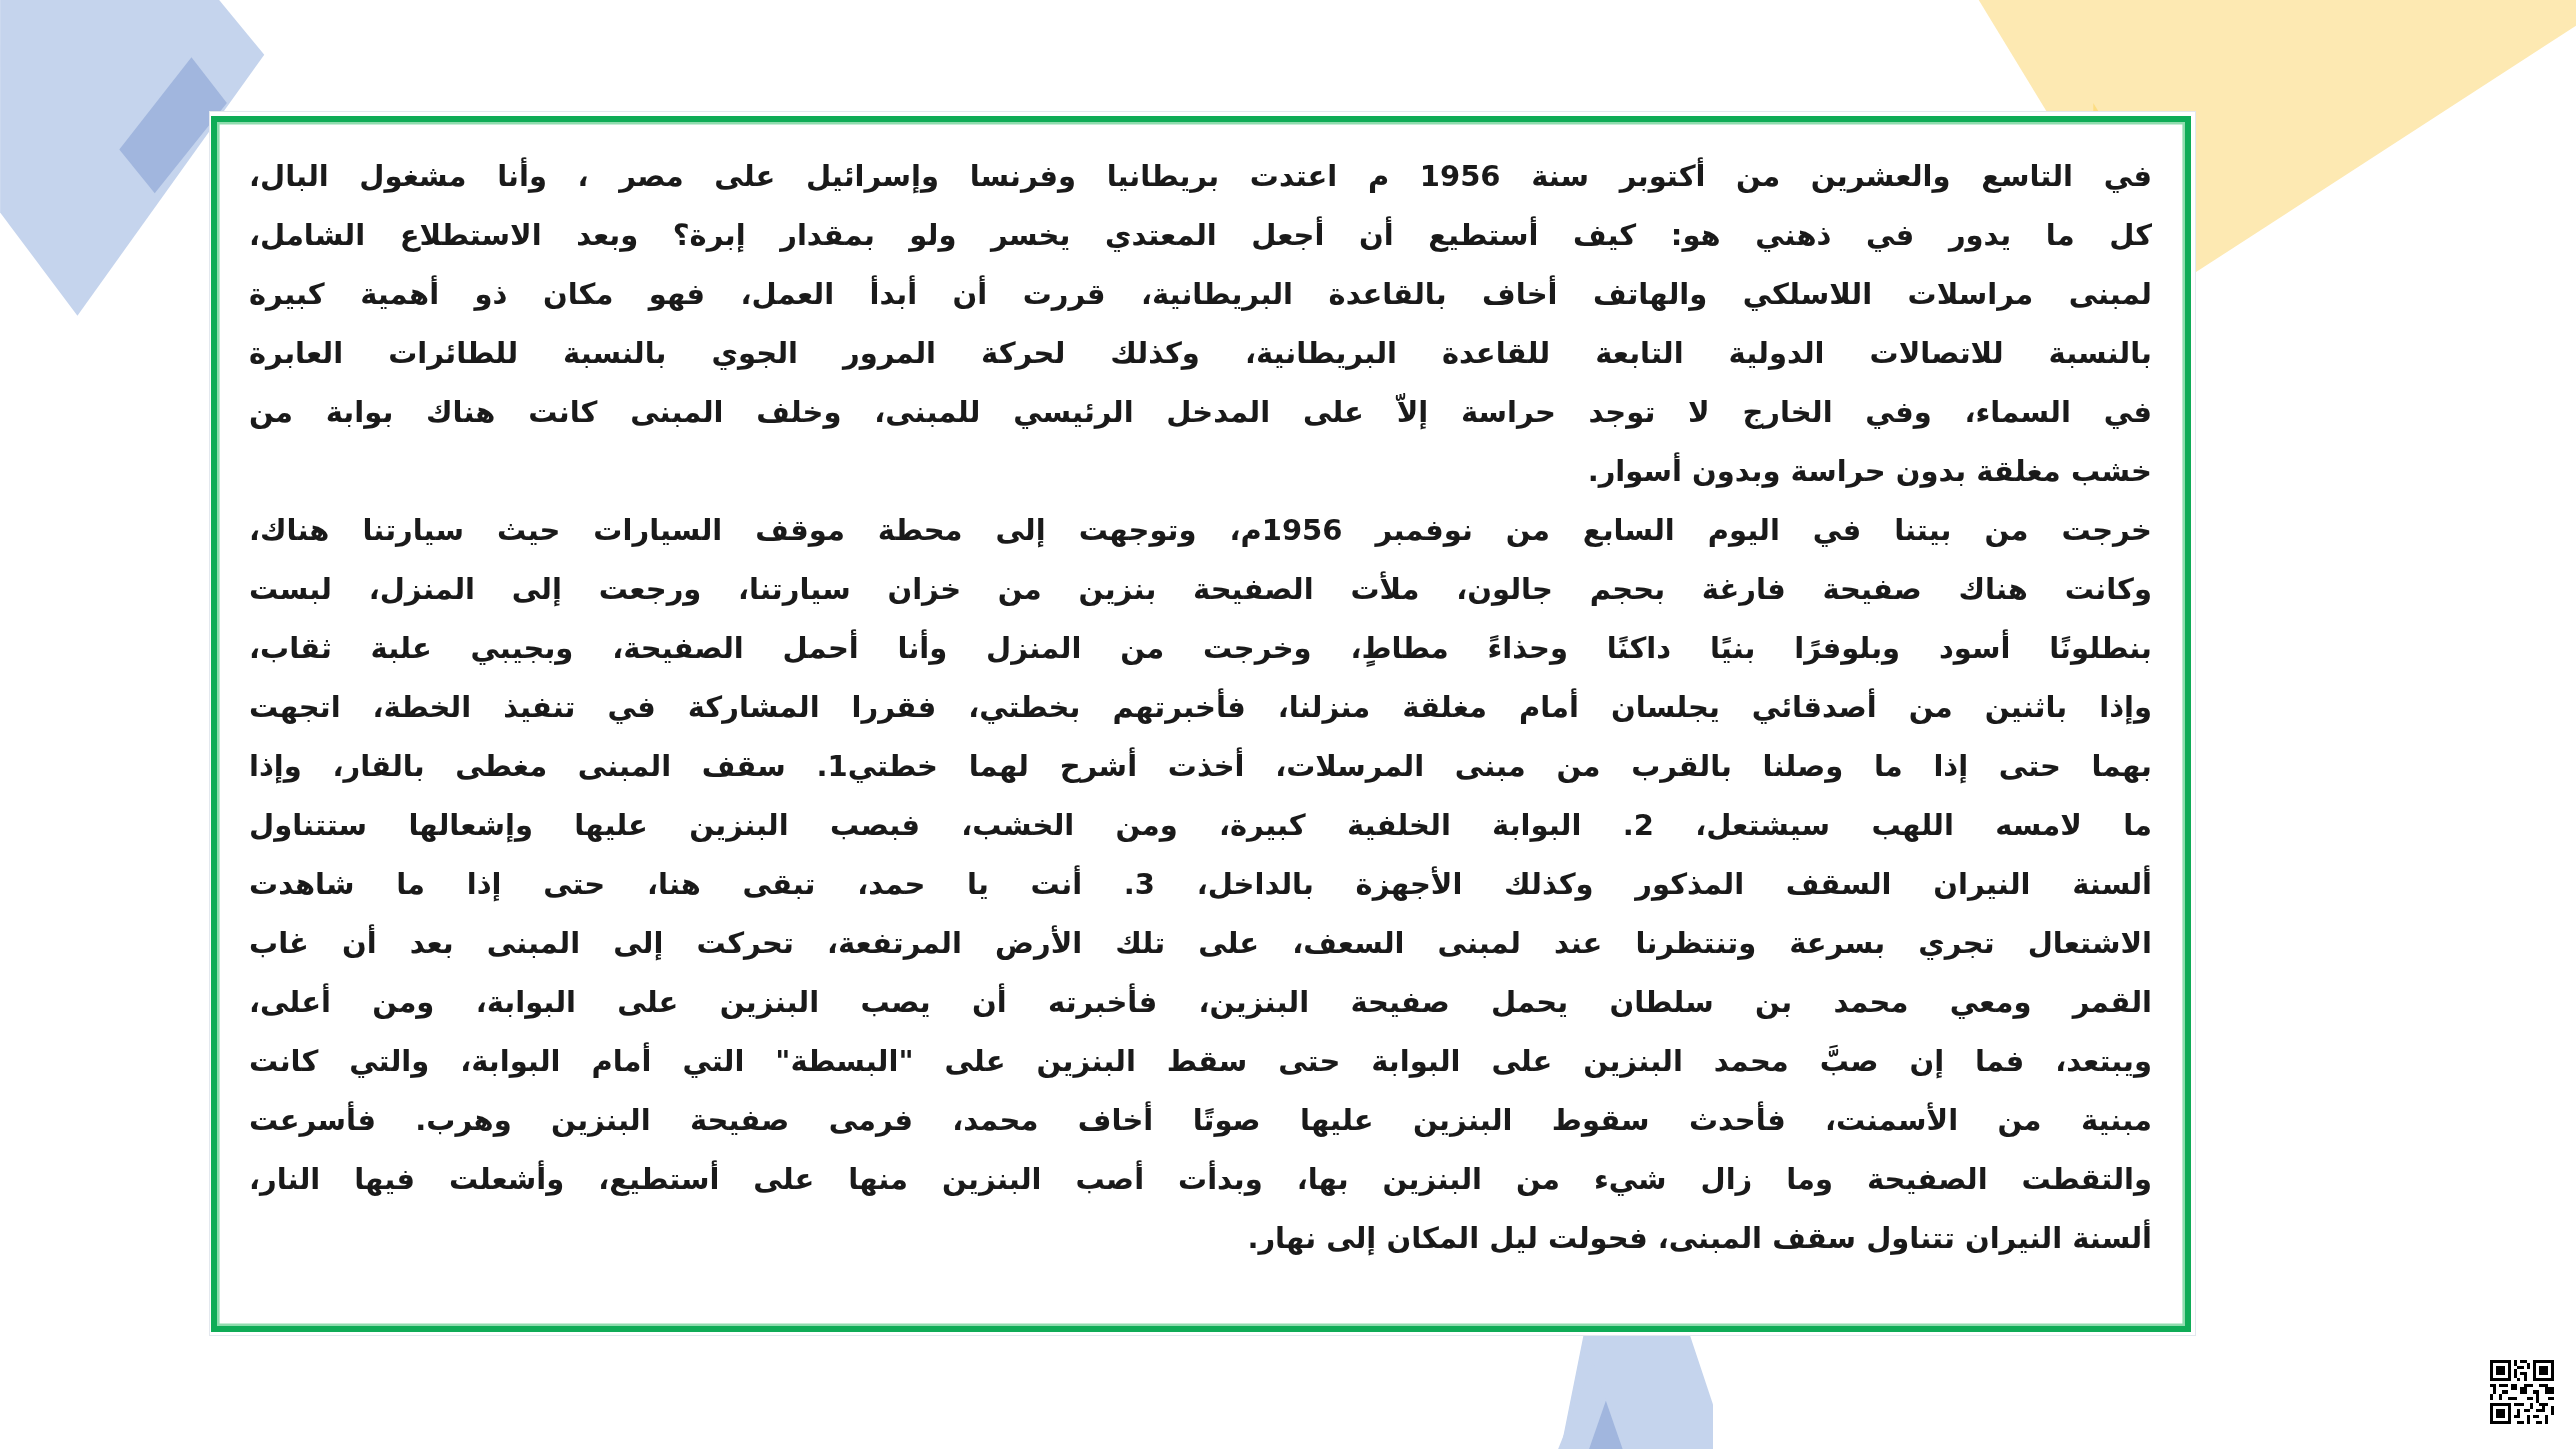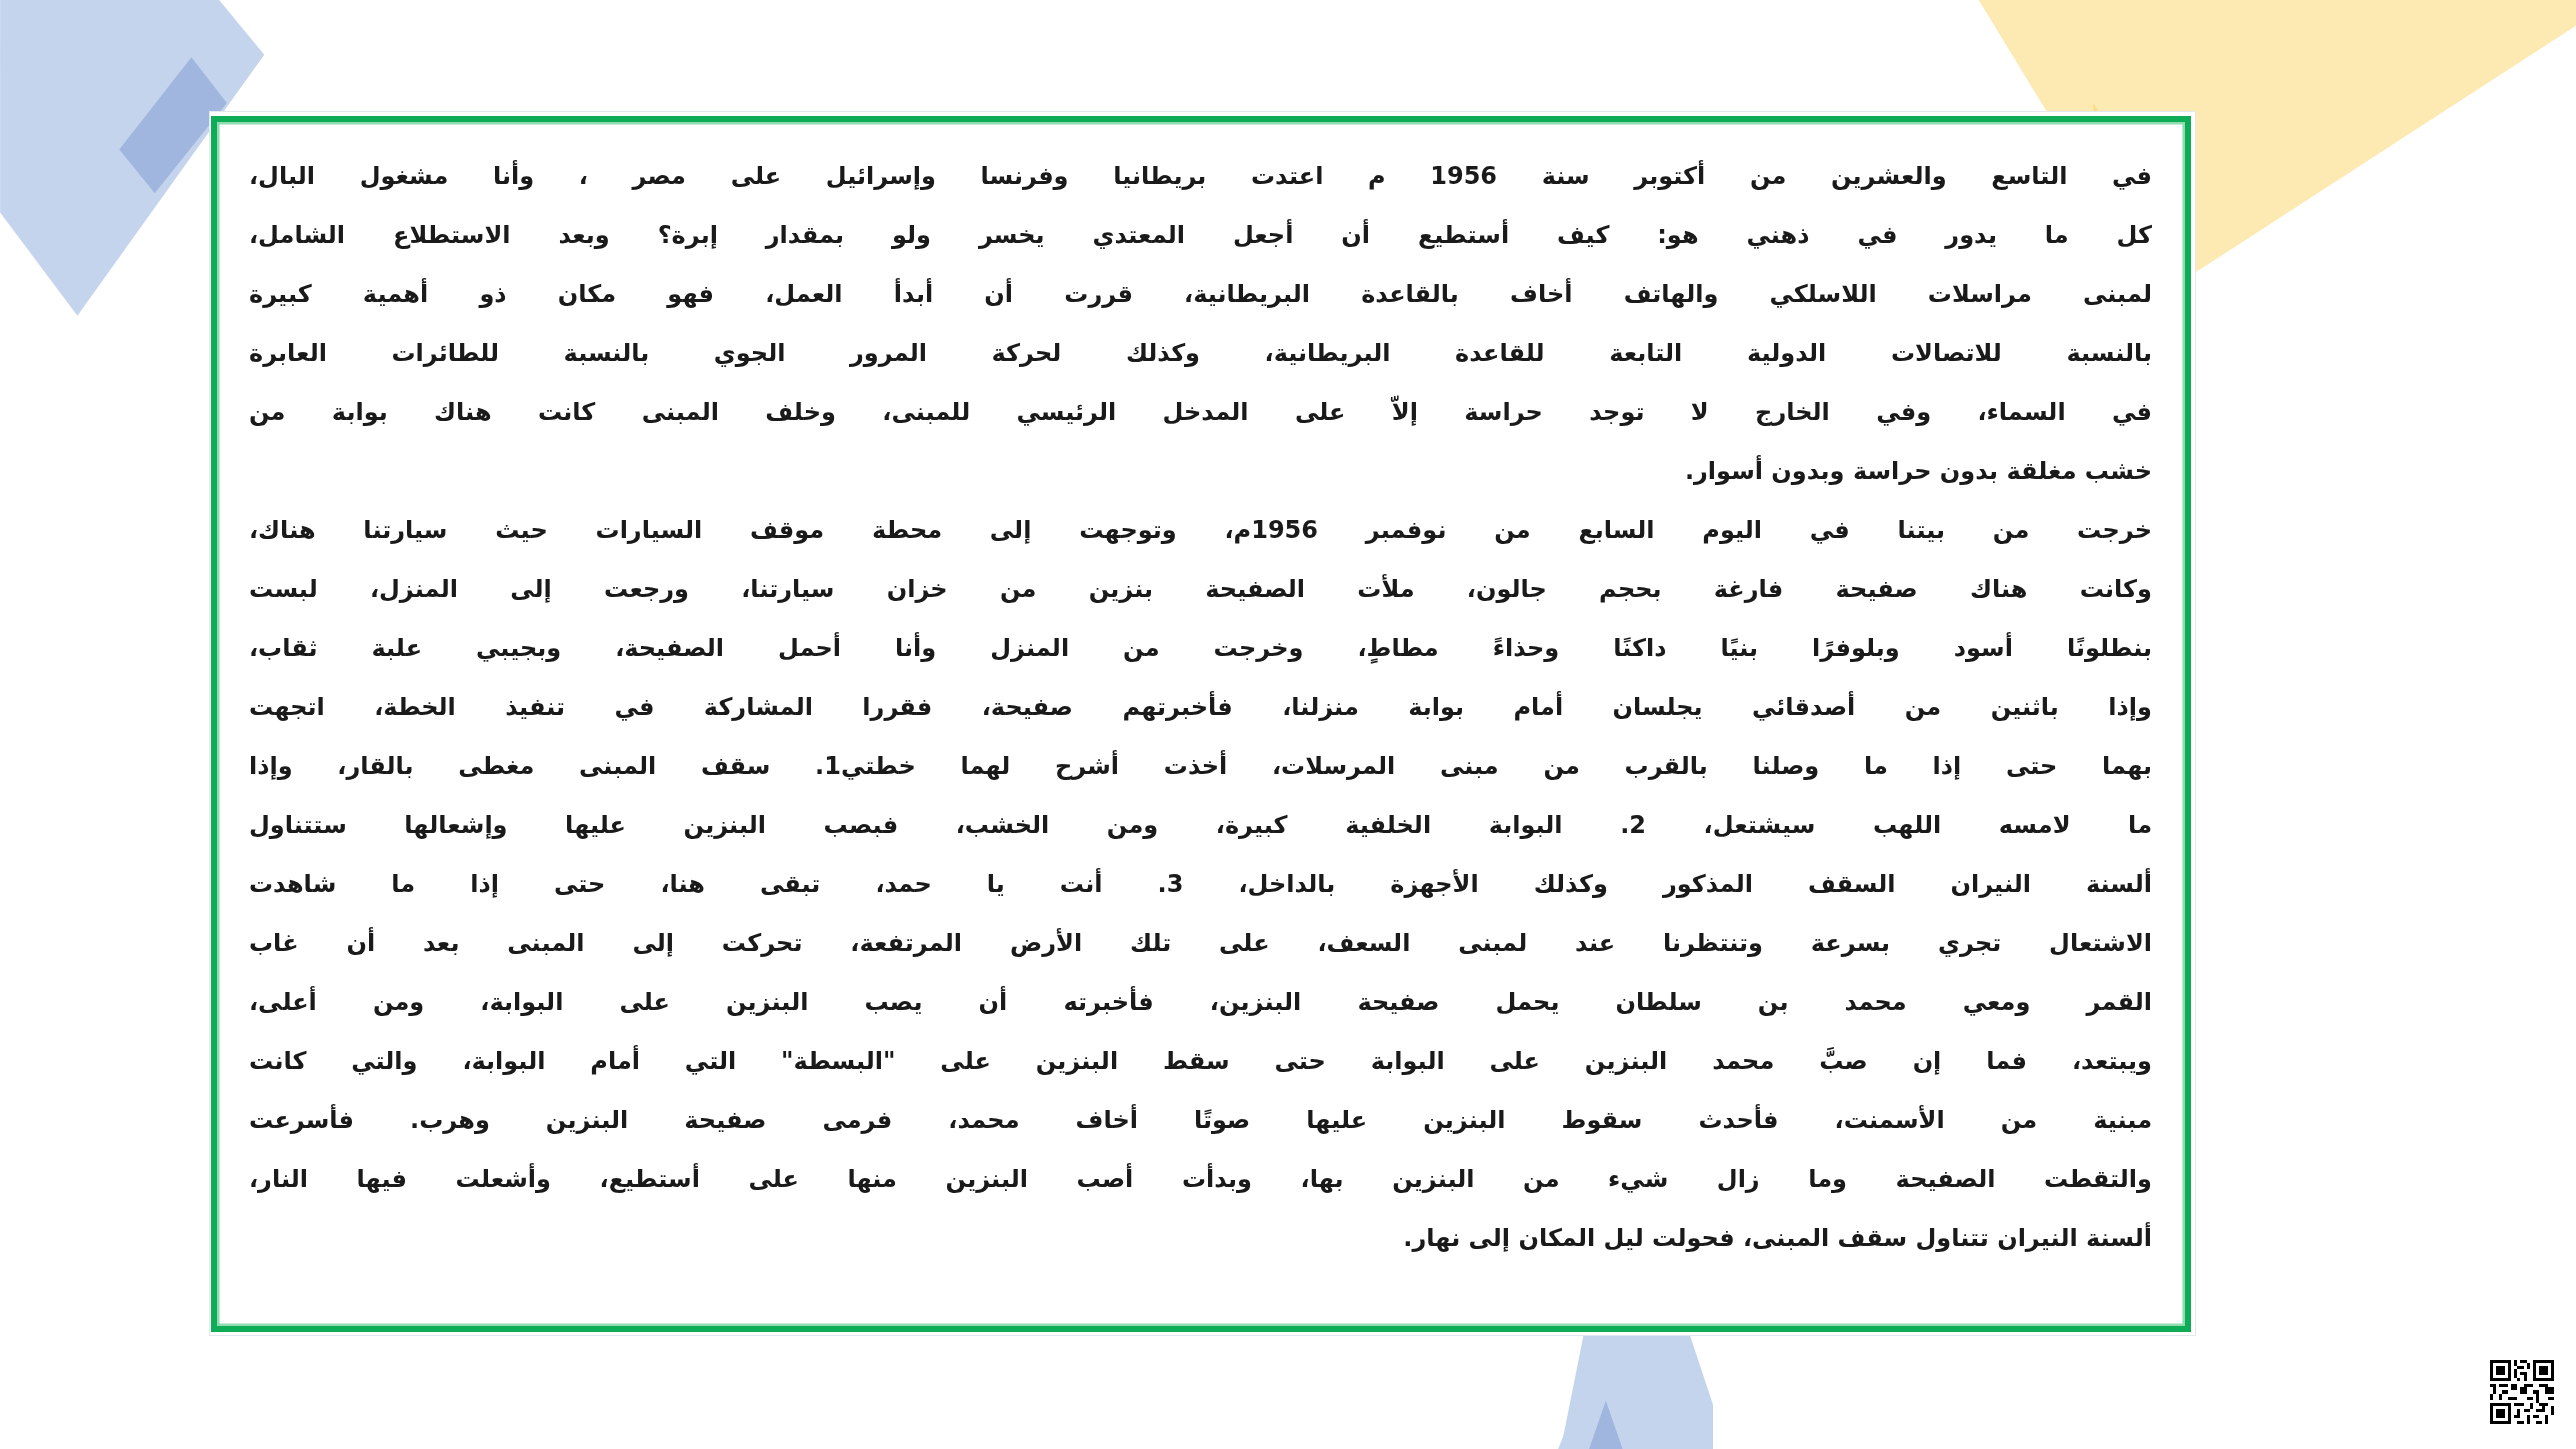--- a/index.html
+++ b/index.html
@@ -46,21 +46,21 @@
     }
     .text-block {
       position: absolute;
       left: 32px;
       right: 33px;
       top: 24.5px;
       direction: rtl;
       text-align: justify;
       font-family: "DejaVu Sans", sans-serif;
       font-weight: bold;
-      font-size: 24px;
+      font-size: 29px;
       color: #1a1a1a;
     }
     .line {
       display: block;
       height: 59px;
       line-height: 59px;
       white-space: nowrap;
       overflow: hidden;
       text-align: justify;
       text-align-last: justify;
@@ -112,21 +112,21 @@
     <div class="text-block">
       <span class="line">في التاسع والعشرين من أكتوبر سنة 1956 م اعتدت بريطانيا وفرنسا وإسرائيل على مصر ، وأنا مشغول البال،</span>
       <span class="line">كل ما يدور في ذهني هو: كيف أستطيع أن أجعل المعتدي يخسر ولو بمقدار إبرة؟ وبعد الاستطلاع الشامل،</span>
       <span class="line">لمبنى مراسلات اللاسلكي والهاتف أخاف بالقاعدة البريطانية، قررت أن أبدأ العمل، فهو مكان ذو أهمية كبيرة</span>
       <span class="line">بالنسبة للاتصالات الدولية التابعة للقاعدة البريطانية، وكذلك لحركة المرور الجوي بالنسبة للطائرات العابرة</span>
       <span class="line">في السماء، وفي الخارج لا توجد حراسة إلاّ على المدخل الرئيسي للمبنى، وخلف المبنى كانت هناك بوابة من</span>
       <span class="line last">خشب مغلقة بدون حراسة وبدون أسوار.</span>
       <span class="line">خرجت من بيتنا في اليوم السابع من نوفمبر 1956م، وتوجهت إلى محطة موقف السيارات حيث سيارتنا هناك،</span>
       <span class="line">وكانت هناك صفيحة فارغة بحجم جالون، ملأت الصفيحة بنزين من خزان سيارتنا، ورجعت إلى المنزل، لبست</span>
       <span class="line">بنطلونًا أسود وبلوفرًا بنيًا داكنًا وحذاءً مطاطٍ، وخرجت من المنزل وأنا أحمل الصفيحة، وبجيبي علبة ثقاب،</span>
-      <span class="line">وإذا باثنين من أصدقائي يجلسان أمام بوابة منزلنا، فأخبرتهم صفيحة، فقررا المشاركة في تنفيذ الخطة، اتجهت</span>
+      <span class="line">وإذا باثنين من أصدقائي يجلسان أمام مغلقة منزلنا، فأخبرتهم بخطتي، فقررا المشاركة في تنفيذ الخطة، اتجهت</span>
       <span class="line">بهما حتى إذا ما وصلنا بالقرب من مبنى المرسلات، أخذت أشرح لهما خطتي1. سقف المبنى مغطى بالقار، وإذا</span>
       <span class="line">ما لامسه اللهب سيشتعل، 2. البوابة الخلفية كبيرة، ومن الخشب، فبصب البنزين عليها وإشعالها ستتناول</span>
       <span class="line">ألسنة النيران السقف المذكور وكذلك الأجهزة بالداخل، 3. أنت يا حمد، تبقى هنا، حتى إذا ما شاهدت</span>
       <span class="line">الاشتعال تجري بسرعة وتنتظرنا عند لمبنى السعف، على تلك الأرض المرتفعة، تحركت إلى المبنى بعد أن غاب</span>
       <span class="line">القمر ومعي محمد بن سلطان يحمل صفيحة البنزين، فأخبرته أن يصب البنزين على البوابة، ومن أعلى،</span>
       <span class="line">ويبتعد، فما إن صبَّ محمد البنزين على البوابة حتى سقط البنزين على "البسطة" التي أمام البوابة، والتي كانت</span>
       <span class="line">مبنية من الأسمنت، فأحدث سقوط البنزين عليها صوتًا أخاف محمد، فرمى صفيحة البنزين وهرب. فأسرعت</span>
       <span class="line">والتقطت الصفيحة وما زال شيء من البنزين بها، وبدأت أصب البنزين منها على أستطيع، وأشعلت فيها النار،</span>
       <span class="line last">ألسنة النيران تتناول سقف المبنى، فحولت ليل المكان إلى نهار.</span>
     </div>

